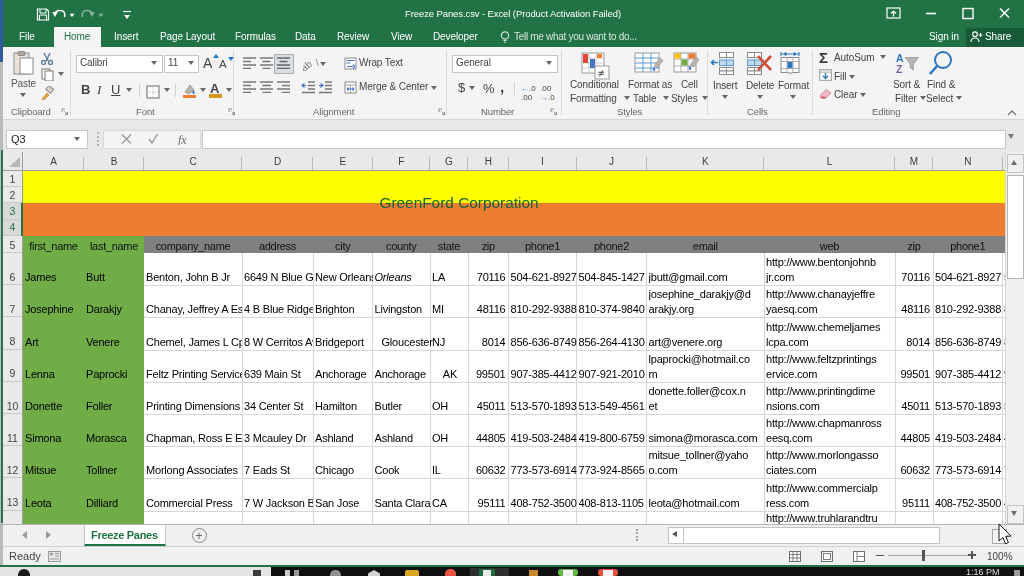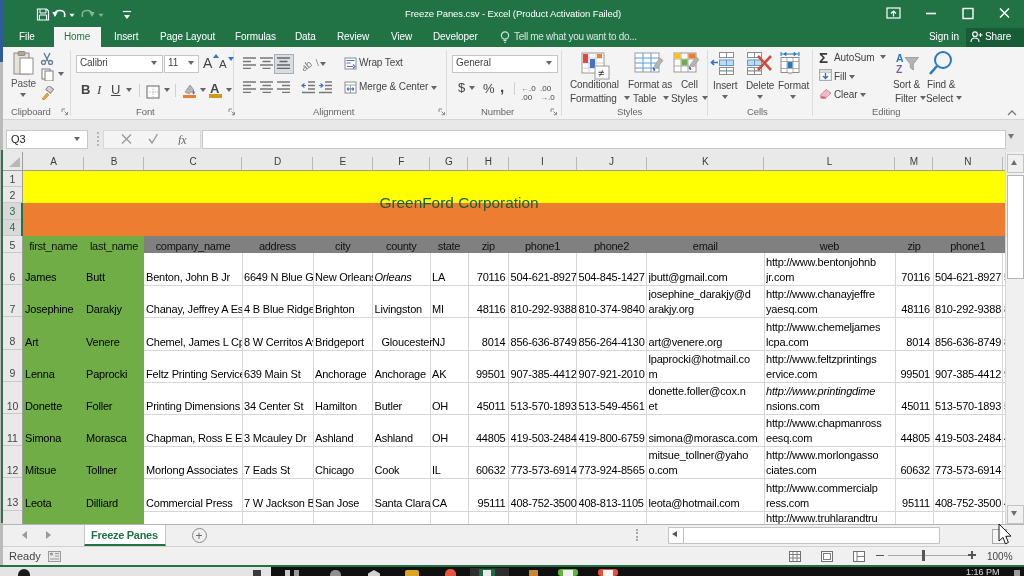--- a/index.html
+++ b/index.html
@@ -508,21 +508,21 @@
 <div class="abs ct" style="left:766.0px;top:335.6px;width:129.0px;">lcpa.com</div>
 <div class="abs ct" style="left:895.0px;top:335.6px;width:35.0px;text-align:right;">8014</div>
 <div class="abs ct" style="left:935.0px;top:335.6px;width:67.5px;">856-636-8749</div>
 <div class="abs ct" style="left:1004px;top:335.6px;width:3px;">8</div>
 <div class="abs ct" style="left:25.0px;top:367.8px;width:59.0px;">Lenna</div>
 <div class="abs ct" style="left:86.0px;top:367.8px;width:58.0px;">Paprocki</div>
 <div class="abs ct" style="left:146.0px;top:367.8px;width:96.0px;">Feltz Printing Service</div>
 <div class="abs ct" style="left:244.0px;top:367.8px;width:69.0px;">639 Main St</div>
 <div class="abs ct" style="left:315.0px;top:367.8px;width:57.5px;">Anchorage</div>
 <div class="abs ct" style="left:374.5px;top:367.8px;width:55.5px;">Anchorage</div>
-<div class="abs ct" style="left:432.0px;top:367.8px;width:36.0px;">AK</div>
+<div class="abs ct" style="left:432.0px;top:367.8px;width:36.0px;text-align:center;">AK</div>
 <div class="abs ct" style="left:468.0px;top:367.8px;width:37.5px;text-align:right;">99501</div>
 <div class="abs ct" style="left:510.5px;top:367.8px;width:66.0px;">907-385-4412</div>
 <div class="abs ct" style="left:578.5px;top:367.8px;width:68.0px;">907-921-2010</div>
 <div class="abs ct" style="left:648.5px;top:352.8px;width:115.5px;">lpaprocki@hotmail.co</div>
 <div class="abs ct" style="left:648.5px;top:367.8px;width:115.5px;">m</div>
 <div class="abs ct" style="left:766.0px;top:352.8px;width:129.0px;">http://www.feltzprintings</div>
 <div class="abs ct" style="left:766.0px;top:367.8px;width:129.0px;">ervice.com</div>
 <div class="abs ct" style="left:895.0px;top:367.8px;width:35.0px;text-align:right;">99501</div>
 <div class="abs ct" style="left:935.0px;top:367.8px;width:67.5px;">907-385-4412</div>
 <div class="abs ct" style="left:1004px;top:367.8px;width:3px;">9</div>
@@ -531,21 +531,21 @@
 <div class="abs ct" style="left:146.0px;top:400.0px;width:96.0px;">Printing Dimensions</div>
 <div class="abs ct" style="left:244.0px;top:400.0px;width:69.0px;">34 Center St</div>
 <div class="abs ct" style="left:315.0px;top:400.0px;width:57.5px;">Hamilton</div>
 <div class="abs ct" style="left:374.5px;top:400.0px;width:55.5px;">Butler</div>
 <div class="abs ct" style="left:432.0px;top:400.0px;width:36.0px;">OH</div>
 <div class="abs ct" style="left:468.0px;top:400.0px;width:37.5px;text-align:right;">45011</div>
 <div class="abs ct" style="left:510.5px;top:400.0px;width:66.0px;">513-570-1893</div>
 <div class="abs ct" style="left:578.5px;top:400.0px;width:68.0px;">513-549-4561</div>
 <div class="abs ct" style="left:648.5px;top:385.0px;width:115.5px;">donette.foller@cox.n</div>
 <div class="abs ct" style="left:648.5px;top:400.0px;width:115.5px;">et</div>
-<div class="abs ct" style="left:766.0px;top:385.0px;width:129.0px;font-style:italic;">http://www.printingdime</div>
+<div class="abs ct" style="left:766.0px;top:385.0px;width:129.0px;">http://www.printingdime</div>
 <div class="abs ct" style="left:766.0px;top:400.0px;width:129.0px;">nsions.com</div>
 <div class="abs ct" style="left:895.0px;top:400.0px;width:35.0px;text-align:right;">45011</div>
 <div class="abs ct" style="left:935.0px;top:400.0px;width:67.5px;">513-570-1893</div>
 <div class="abs ct" style="left:1004px;top:400.0px;width:3px;">5</div>
 <div class="abs ct" style="left:25.0px;top:432.2px;width:59.0px;">Simona</div>
 <div class="abs ct" style="left:86.0px;top:432.2px;width:58.0px;">Morasca</div>
 <div class="abs ct" style="left:146.0px;top:432.2px;width:96.0px;">Chapman, Ross E Esq</div>
 <div class="abs ct" style="left:244.0px;top:432.2px;width:69.0px;">3 Mcauley Dr</div>
 <div class="abs ct" style="left:315.0px;top:432.2px;width:57.5px;">Ashland</div>
 <div class="abs ct" style="left:374.5px;top:432.2px;width:55.5px;">Ashland</div>

